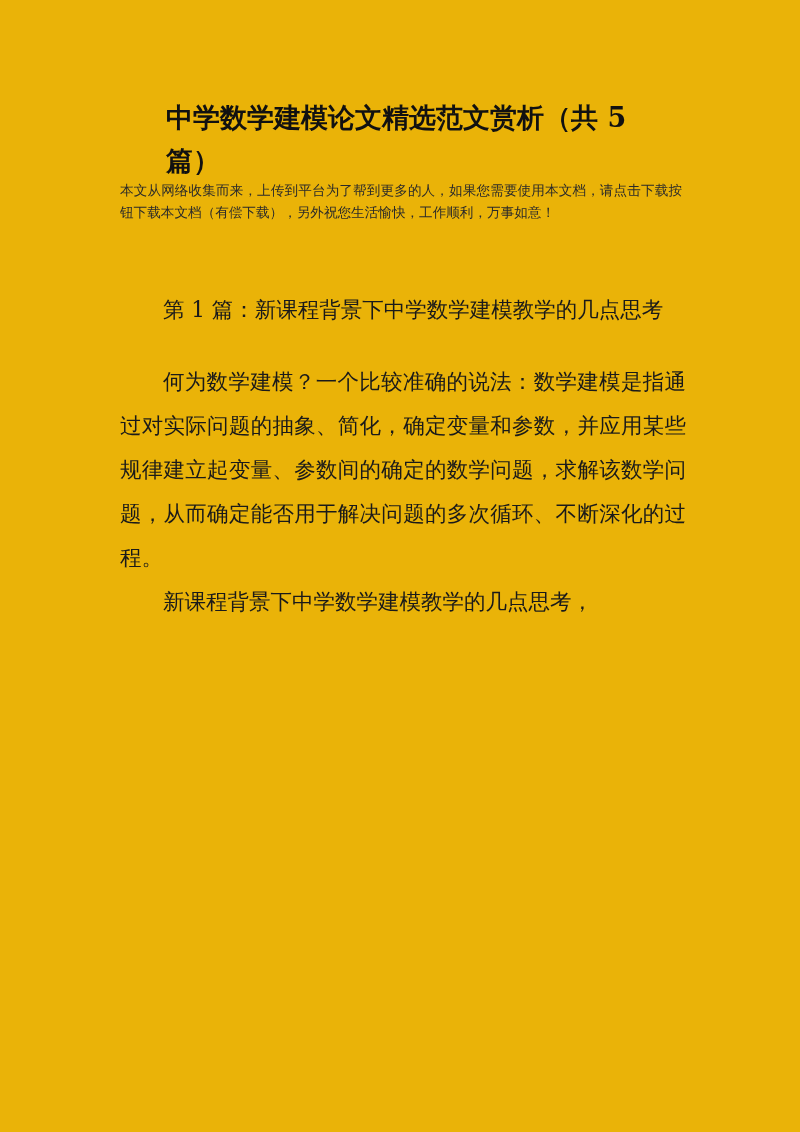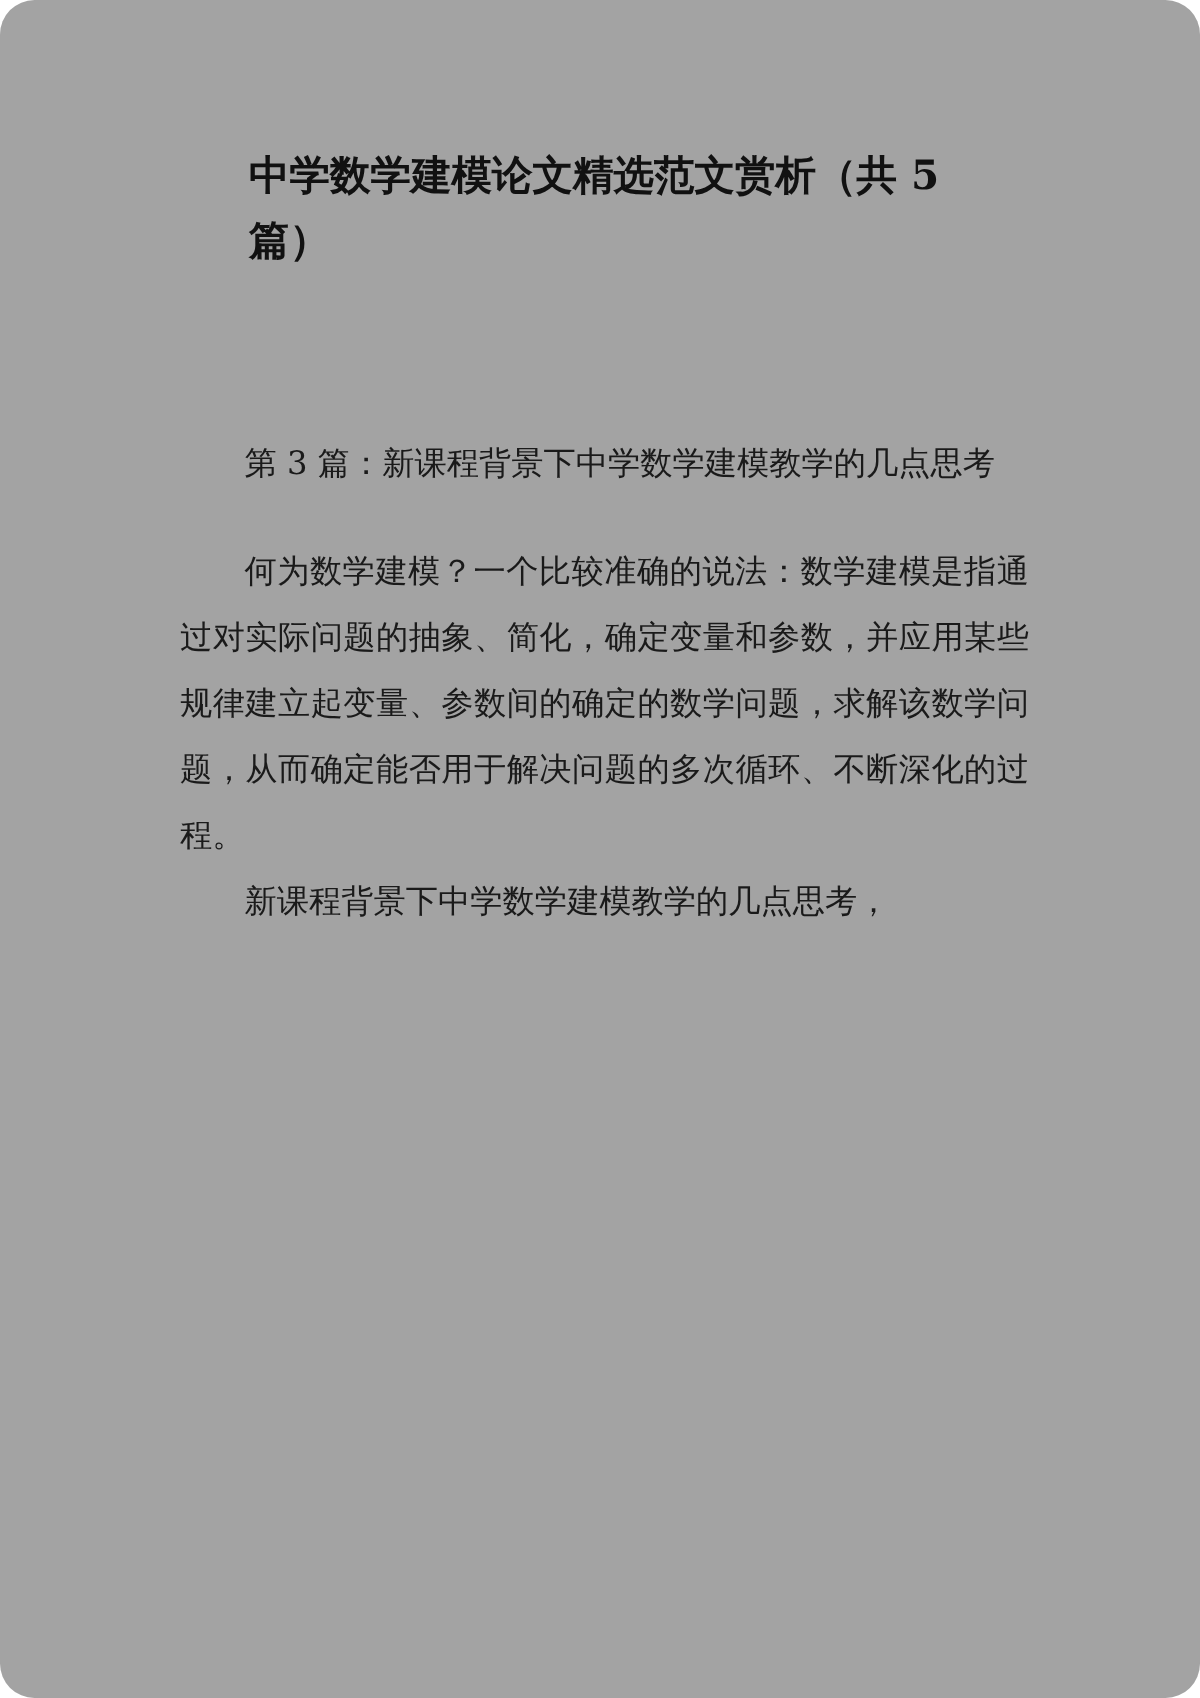--- a/index.html
+++ b/index.html
@@ -5,25 +5,24 @@
   html, body {
     margin: 0;
     padding: 0;
     background: #ffffff;
   }
 
   #page {
     position: relative;
     width: 800px;
     height: 1132px;
-    background: #a3a3a3;
+    background: #eab308;
     overflow: hidden;
     font-family: "DejaVu Serif", "Liberation Serif", serif;
     color: #000000;
-    border-radius: 23px;
     -webkit-font-smoothing: antialiased;
   }
 
   
   .doc-title {
     position: absolute;
     left: 166px;
     top: 96px;
     width: 520px;
     font-size: 27px;
@@ -76,24 +75,25 @@
 
   .spacer-sm { height: 14px; }
 </style>
 </head>
 <body>
 
 <div id="page">
 
   <div class="doc-title">中学数学建模论文精选范文赏析（共 5 篇）</div>
 
+  <div class="doc-notice">本文从网络收集而来，上传到平台为了帮到更多的人，如果您需要使用本文档，请点击下载按钮下载本文档（有偿下载），另外祝您生活愉快，工作顺利，万事如意！</div>
 
   <div class="body-region">
 
-    <p class="para indent">第 3 篇：新课程背景下中学数学建模教学的几点思考</p>
+    <p class="para indent">第 1 篇：新课程背景下中学数学建模教学的几点思考</p>
 
     <div class="spacer-sm"></div>
 
 
     <div class="spacer-sm"></div>
 
 
     <p class="para indent">何为数学建模？一个比较准确的说法：数学建模是指通过对实际问题的抽象、简化，确定变量和参数，并应用某些规律建立起变量、参数间的确定的数学问题，求解该数学问题，从而确定能否用于解决问题的多次循环、不断深化的过程。</p>
 
     <p class="para indent">新课程背景下中学数学建模教学的几点思考，</p>

